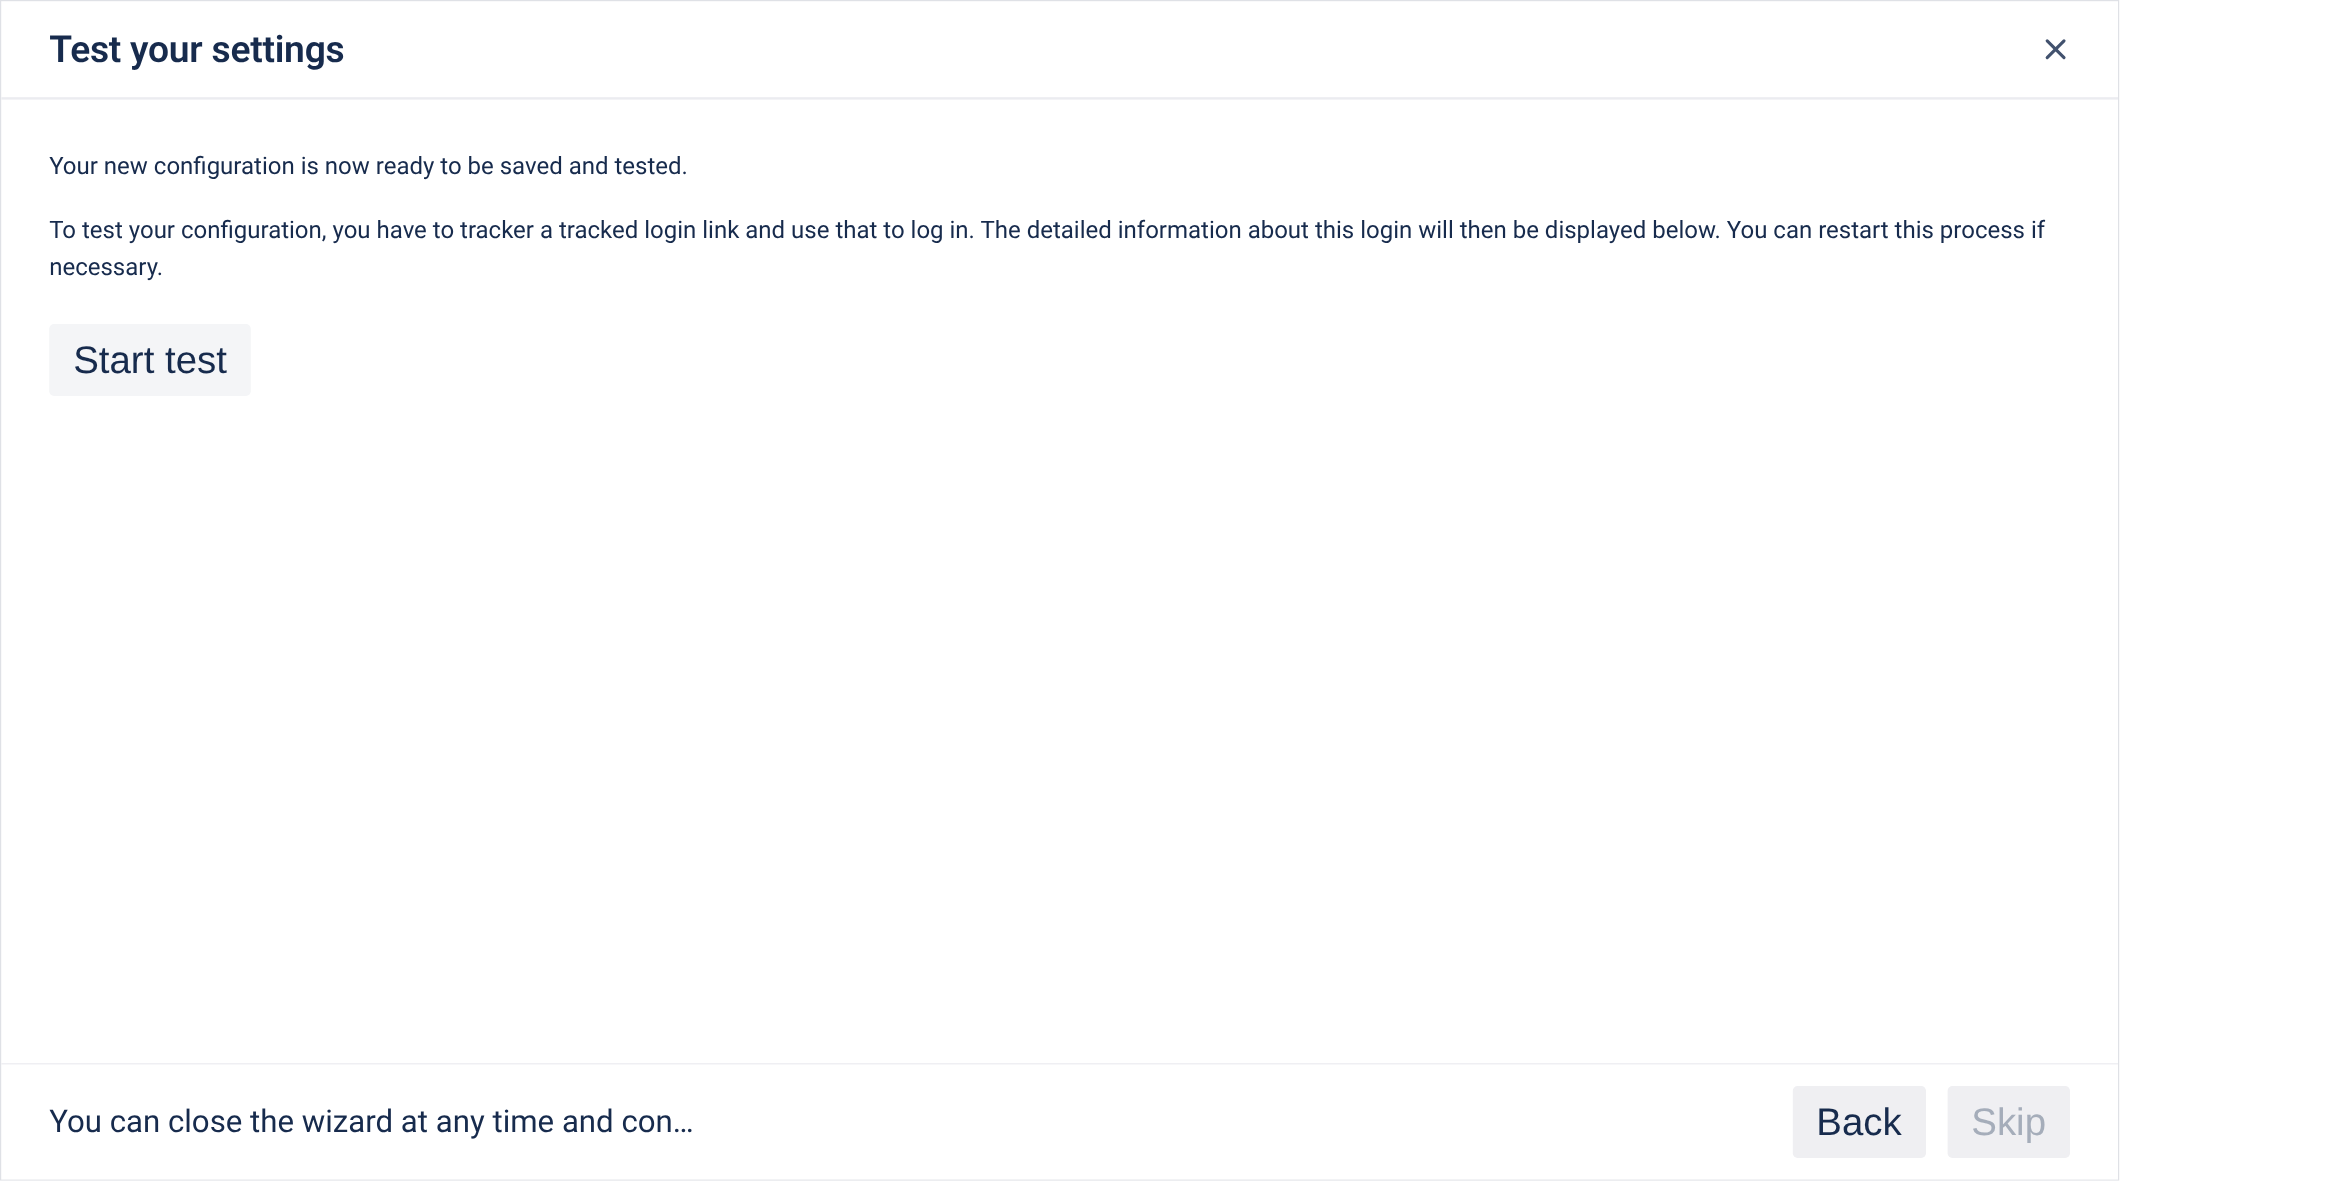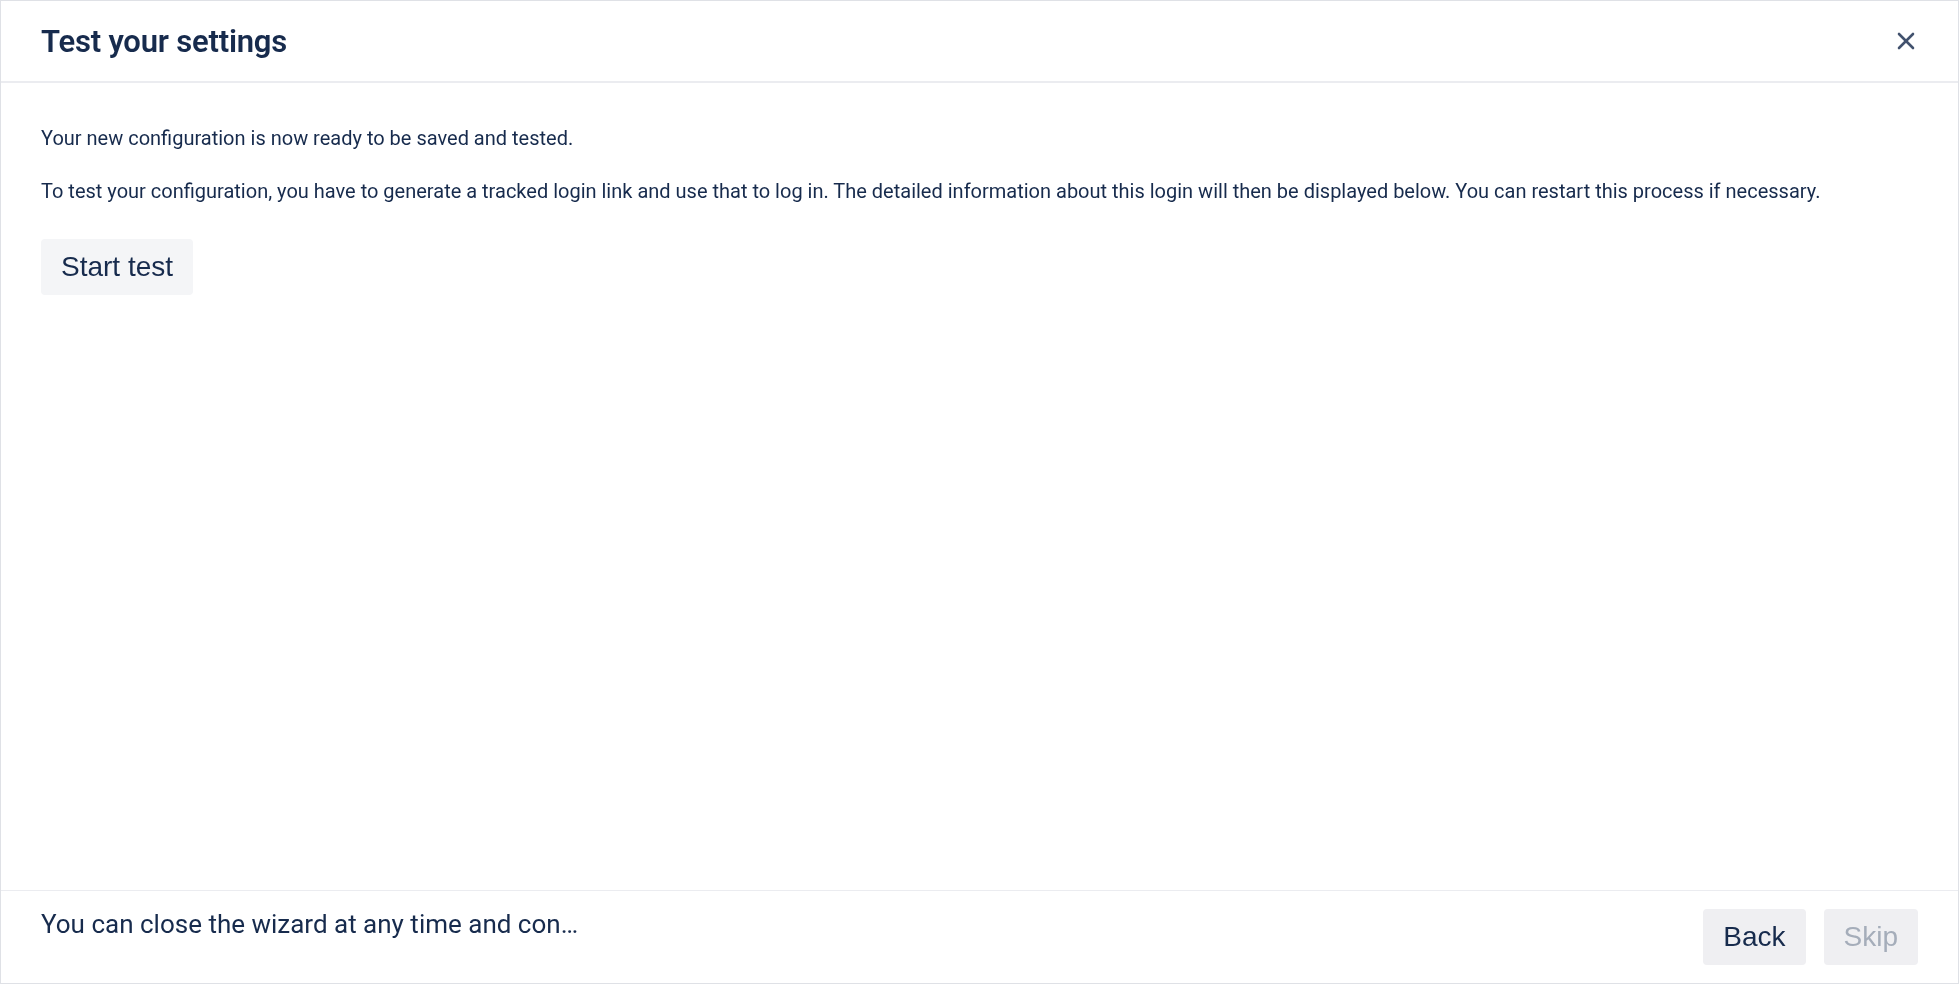--- a/index.html
+++ b/index.html
@@ -4,21 +4,21 @@
   <style>
     * { box-sizing: border-box; margin: 0; padding: 0; }
     html, body { height: 100%; }
     body {
       font-family: -apple-system, BlinkMacSystemFont, "Segoe UI", Roboto, "Helvetica Neue", Arial, sans-serif;
       color: #172B4D;
       background: #fff;
       -webkit-font-smoothing: antialiased;
     }
     .dialog {
-      width: 1959px;
+      width: 1766px;
       height: 984px;
       border: 1px solid #dfe1e6;
       background: #fff;
       display: flex;
       flex-direction: column;
       overflow: hidden;
     }
     .dialog-header {
       display: flex;
       align-items: center;
@@ -57,33 +57,33 @@
       max-width: 1880px;
     }
     .btn {
       display: inline-flex;
       align-items: center;
       justify-content: center;
       background: #efeff2;
       color: #172B4D;
       border: none;
       border-radius: 4px;
-      font-size: 28px;
+      font-size: 32px;
       font-weight: 500;
       padding: 11px 20px;
       cursor: pointer;
       line-height: 1.2;
       white-space: nowrap;
     }
     .btn.secondary { background: #f4f5f7; }
     .btn.disabled { color: #A5ADBA; cursor: default; }
     .start-test { margin-top: 10px; }
     .dialog-footer {
       display: flex;
-      align-items: flex-start;
+      align-items: center;
       justify-content: space-between;
       border-top: 1px solid #ebecf0;
       padding: 18px 40px 18px 40px;
       gap: 24px;
     }
     .footer-left {
       flex: 1;
       font-size: 26px;
       color: #172B4D;
       overflow: hidden;
@@ -114,21 +114,21 @@
     <button class="close-btn" aria-label="Close">
       <svg viewBox="0 0 24 24" fill="none" stroke="currentColor" stroke-width="2.6" stroke-linecap="round">
         <line x1="5" y1="5" x2="19" y2="19"></line>
         <line x1="19" y1="5" x2="5" y2="19"></line>
       </svg>
     </button>
   </div>
 
   <div class="dialog-body">
     <p class="body-text">Your new configuration is now ready to be saved and tested.</p>
-    <p class="body-text">To test your configuration, you have to generate a tracked login link and use that to log in. The detailed information about this login will then be displayed below. You can restart this process if necessary.</p>
+    <p class="body-text">To test your configuration, you have to tracker a tracked login link and use that to log in. The detailed information about this login will then be displayed below. You can restart this process if necessary.</p>
     <button class="btn secondary start-test">Start test</button>
   </div>
 
   <div class="dialog-footer">
     <div class="footer-left">You can close the wizard at any time and con…</div>
     <div class="footer-right">
       <button class="btn">Back</button>
       <button class="btn disabled">Skip</button>
     </div>
   </div>

